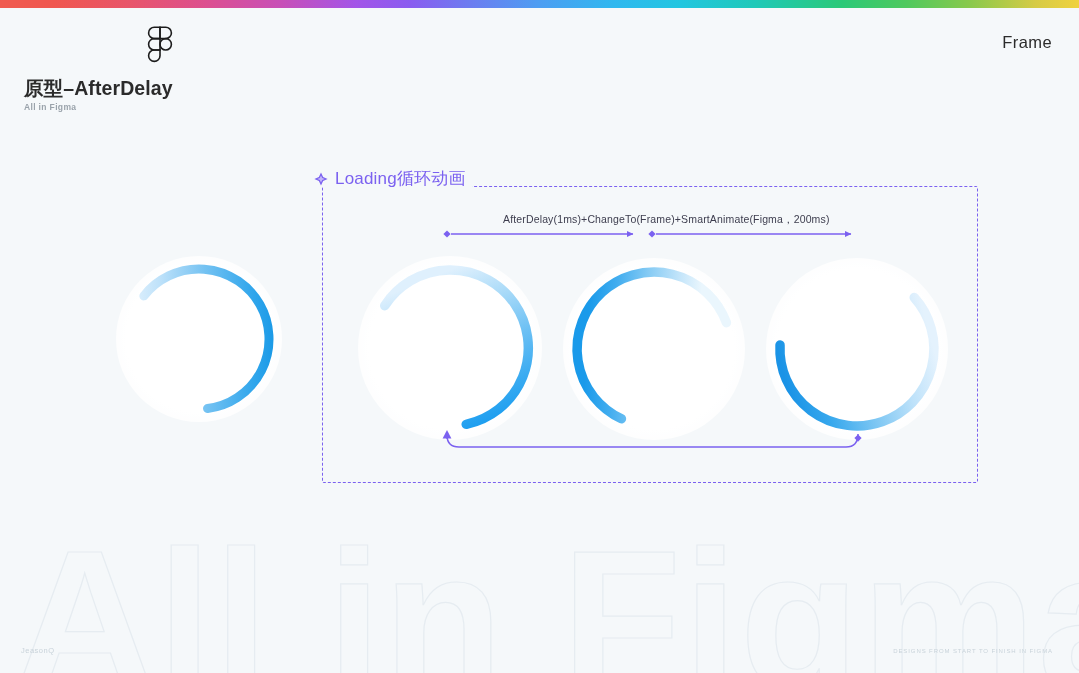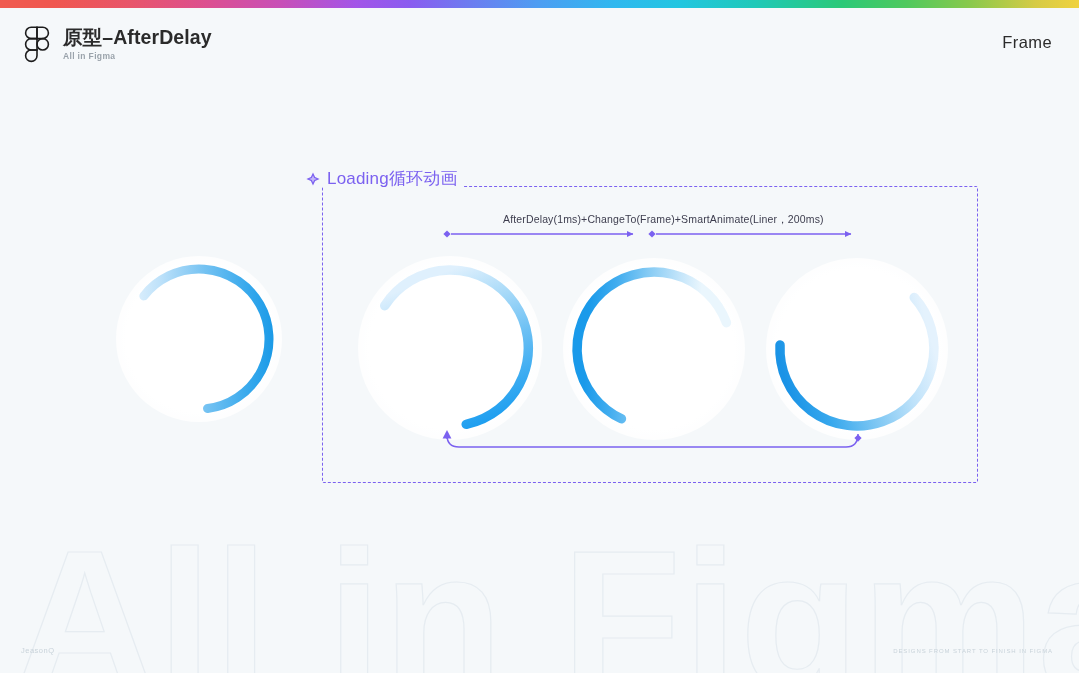--- a/index.html
+++ b/index.html
@@ -53,21 +53,21 @@
     -webkit-text-stroke: 1.2px #e6ecf1;
     white-space: nowrap;
     user-select: none;
     pointer-events: none;
   }
 
   
   .header {
     position: absolute;
     left: 24px; top: 26px;
-    display: flex; align-items: flex-start; gap: 13px;
+    display: flex; align-items: flex-end; gap: 13px; flex-direction: column;
   }
   .figma-logo { width: 26px; height: 38px; display: block; }
   .brand-title {
     font-size: 19.5px;
     font-weight: 700;
     color: #2b2b2b;
     letter-spacing: 0.1px;
     line-height: 1.15;
   }
   .brand-sub {
@@ -88,21 +88,21 @@
   
   .proto-frame {
     position: absolute;
     left: 322px; top: 186px;
     width: 656px; height: 297px;
     border: 1.5px dashed #7b61f0;
     border-radius: 2px;
   }
   .frame-label {
     position: absolute;
-    left: 304px; top: 170px;
+    left: 312px; top: 170px;
     display: flex; align-items: center; gap: 7px;
     background: #f5f8fa;
     padding: 0 6px 0 2px;
     line-height: 1;
   }
   .frame-label-text {
     font-size: 17px;
     color: #7b61f0;
     letter-spacing: 0.2px;
     white-space: nowrap;
@@ -274,18 +274,18 @@
       <path d="M652,230.4 L655.6,234 L652,237.6 L648.4,234 Z" fill="#7b61f0"></path>
     </g>
 
     <g>
       <path d="M858,438 L858,434 C858,443 854,447 846,447 L459,447 C451,447 447,443 447,435 L447,439" stroke="#7b61f0" stroke-width="1.5" fill="none"></path>
       <path d="M858,434.5 L861.6,438.1 L858,441.7 L854.4,438.1 Z" fill="#7b61f0"></path>
       <path d="M447,430 L451.4,438.6 L442.6,438.6 Z" fill="#7b61f0"></path>
     </g>
   </svg>
 
-  <div class="anno-text">AfterDelay(1ms)+ChangeTo(Frame)+SmartAnimate(Liner，200ms)</div>
+  <div class="anno-text">AfterDelay(1ms)+ChangeTo(Frame)+SmartAnimate(Figma，200ms)</div>
 
   <div class="footer-left">JeasonQ</div>
   <div class="footer-right">DESIGNS FROM START TO FINISH IN FIGMA</div>
 
 </div>
 
 </body></html>

